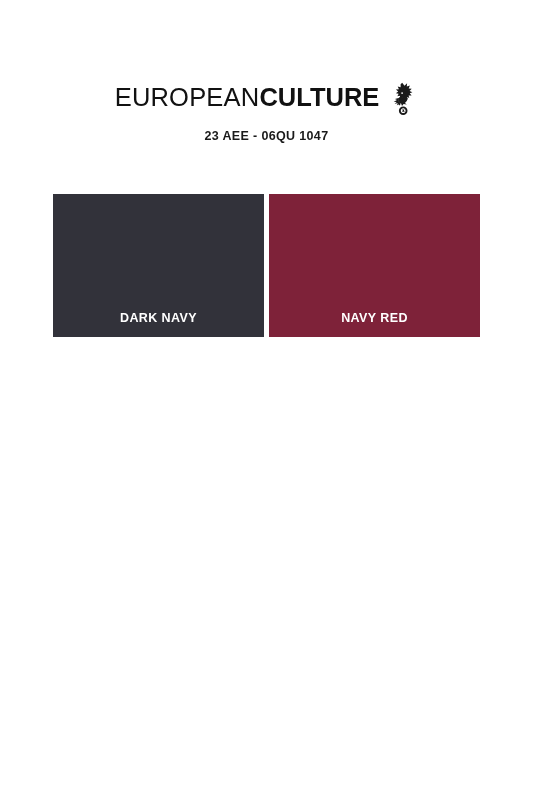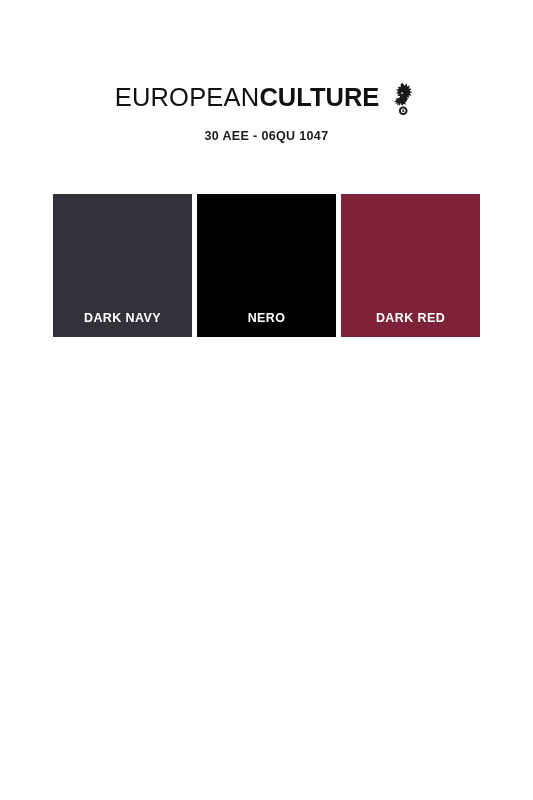--- a/index.html
+++ b/index.html
@@ -134,32 +134,29 @@
             <path d="M15.2 25.4 c2.4 0 4.3 1.9 4.3 4.3 0 2.4 -1.9 4.3 -4.3 4.3 -2.4 0 -4.3 -1.9 -4.3 -4.3 0 -2.4 1.9 -4.3 4.3 -4.3 z m0 1.9 c-1.3 0 -2.4 1.1 -2.4 2.4 0 1.3 1.1 2.4 2.4 2.4 1.3 0 2.4 -1.1 2.4 -2.4 0 -1.3 -1.1 -2.4 -2.4 -2.4 z"></path>
 
             <path d="M14.0 28.6 l2.6 0 -0.7 1.0 0.9 1.1 -2.8 0 0.8 -1.1 z"></path>
 
             <path d="M10.6 16.9 l-3.6 1.2 2.0 0.9 -3.3 1.7 3.0 0.2 -2.1 2.0 3.1 -0.8 -0.9 2.4 2.3 -2.0 z"></path>
           </g>
         </svg>
       </span>
     </div>
 
-    <div class="doc-code">30 AEE - 06QU 1047</div>
+    <div class="doc-code">23 AEE - 06QU 1047</div>
   </div>
 
   <div class="swatch-strip">
 
     <div class="swatch" style="background: rgb(50, 50, 58);">
       <span class="swatch-label" style="color: rgb(255, 255, 255);">DARK NAVY</span>
     </div>
 
-    <div class="swatch" style="background: rgb(0, 0, 0);">
-      <span class="swatch-label" style="color: rgb(255, 255, 255);">NERO</span>
-    </div>
 
     <div class="swatch" style="background: rgb(126, 34, 57);">
-      <span class="swatch-label" style="color: rgb(255, 255, 255);">DARK RED</span>
+      <span class="swatch-label" style="color: rgb(255, 255, 255);">NAVY RED</span>
     </div>
 
   </div>
 
 </div>
 
 </body></html>

